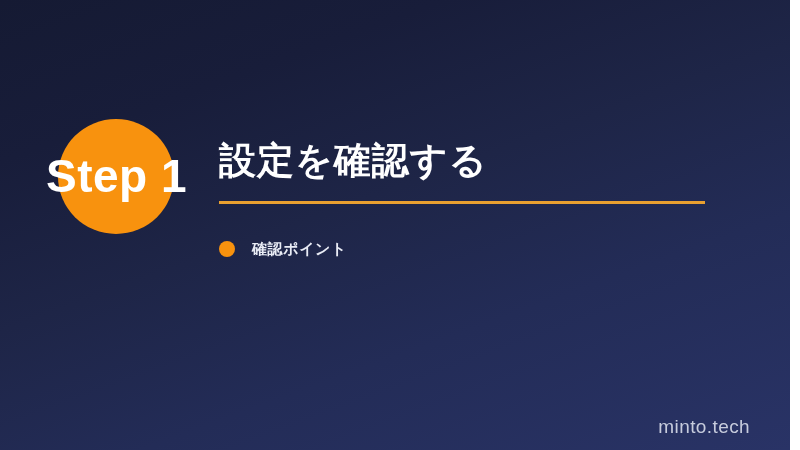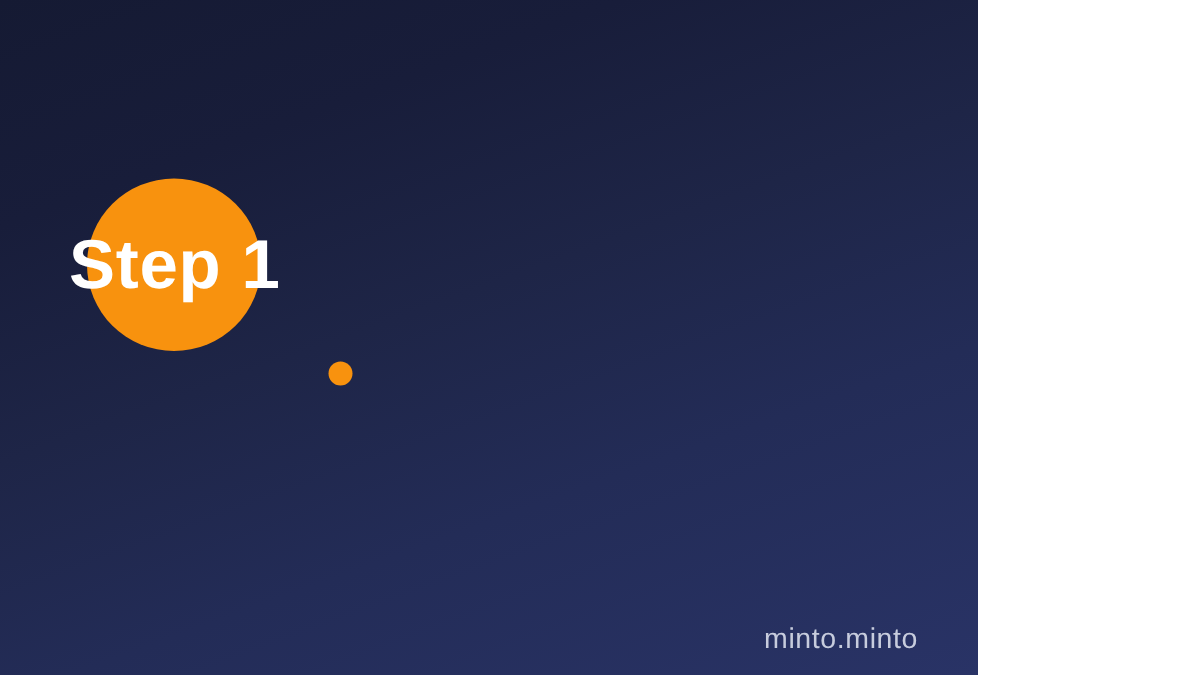--- a/index.html
+++ b/index.html
@@ -7,21 +7,21 @@
     padding: 0;
   }
   body {
     width: 800px;
     height: 450px;
     overflow: hidden;
     font-family: "Liberation Sans", "DejaVu Sans", sans-serif;
   }
   #slide {
     position: relative;
-    width: 652px;
+    width: 790px;
     height: 450px;
     background: linear-gradient(160deg,
         #151a33 0%,
         #181d3a 22%,
         #1e2547 45%,
         #232c57 68%,
         #293366 100%);
     overflow: hidden;
   }
 
@@ -114,22 +114,27 @@
   }
 </style>
 </head>
 <body>
 
 <div id="slide">
 
   <div id="step-badge"></div>
   <div id="step-label">Step 1</div>
 
+  <div id="title-block">
+    <div id="slide-title">設定を確認する</div>
+    <div id="title-rule"></div>
+  </div>
 
   <ul id="bullet-list">
     <li class="bullet-item">
       <span class="bullet-dot"></span>
+      <span class="bullet-text">確認ポイント</span>
     </li>
   </ul>
 
-  <div id="footer-brand">minto.minto</div>
+  <div id="footer-brand">minto.tech</div>
 
 </div>
 
 </body></html>

